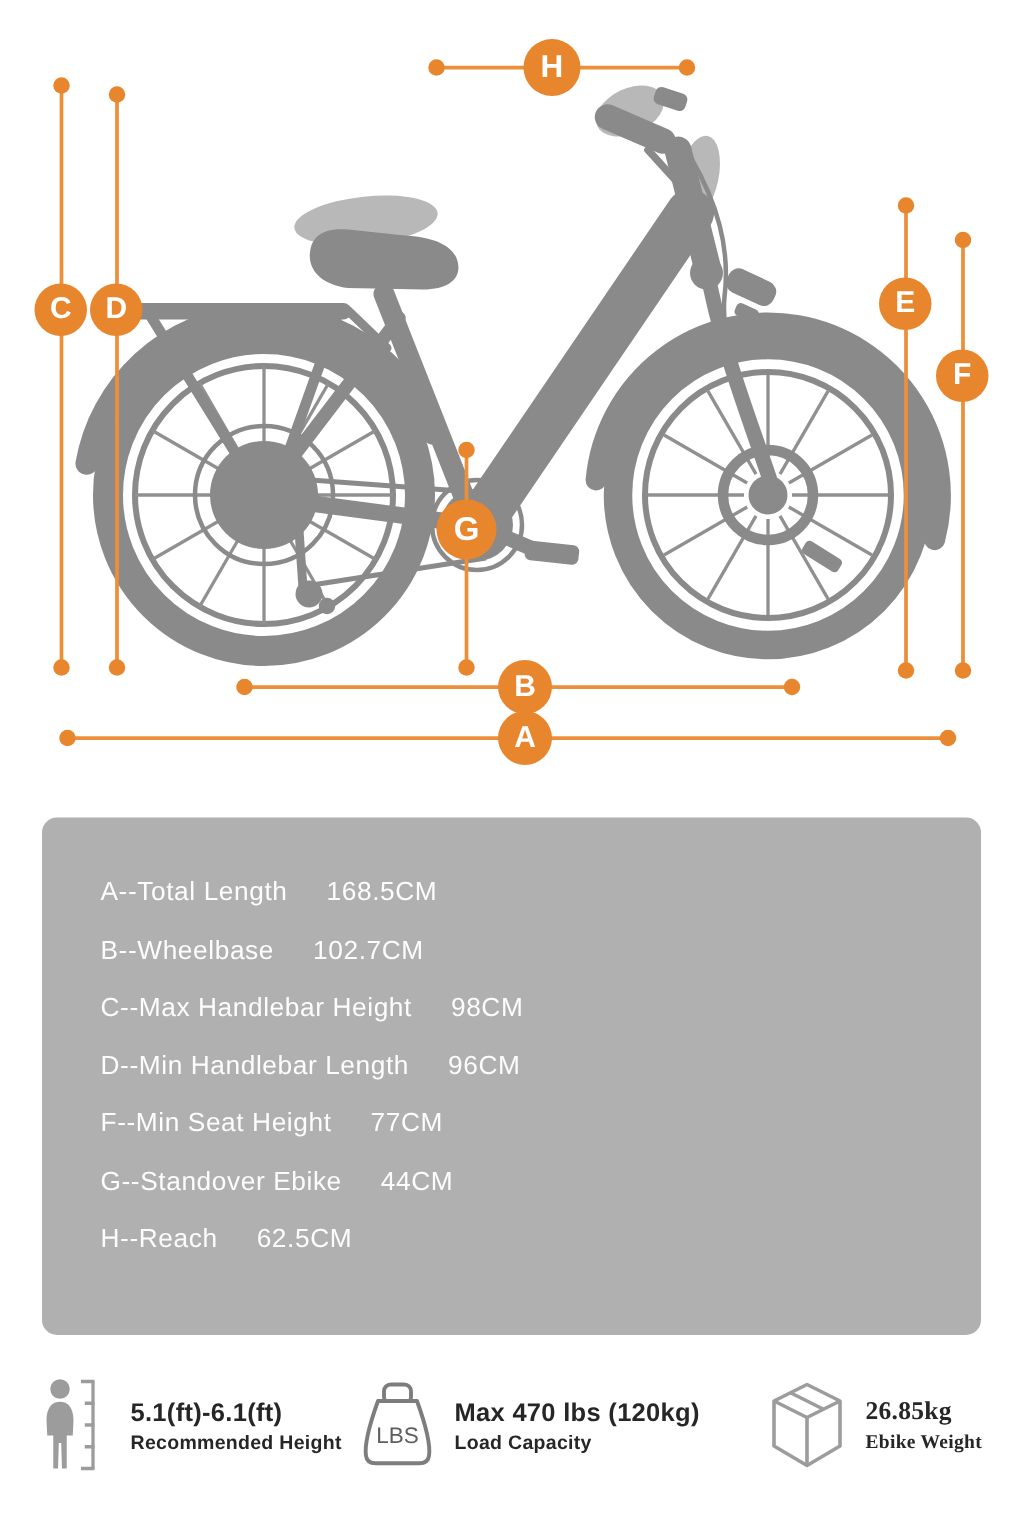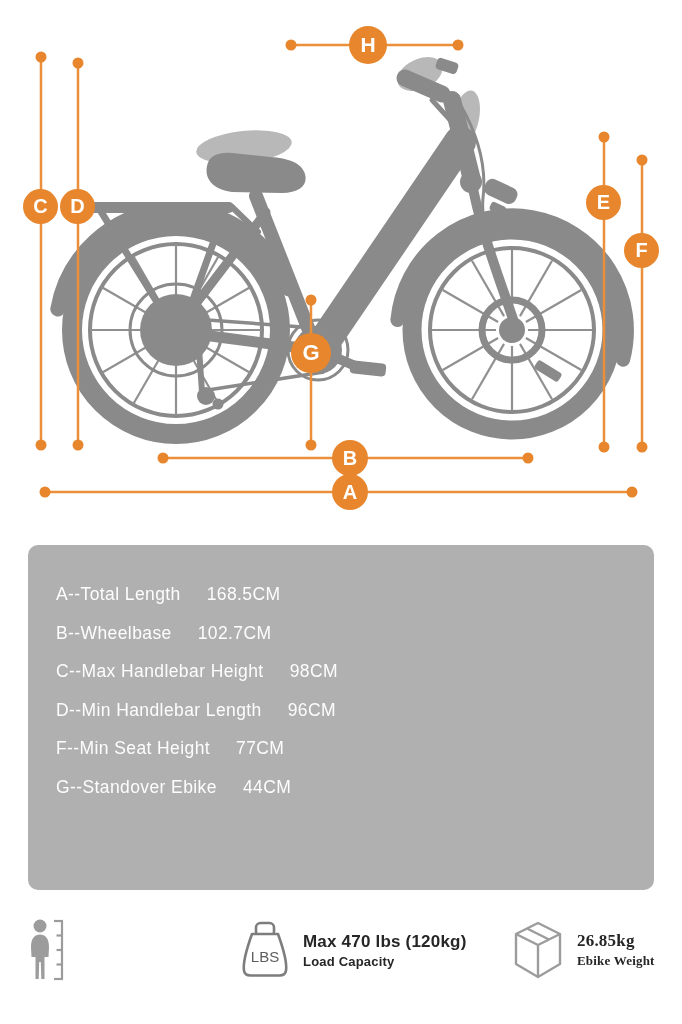--- a/index.html
+++ b/index.html
@@ -17,21 +17,21 @@
     font-family:"Liberation Sans", sans-serif;
   }
   .badge.g { width:40px; height:40px; font-size:22px; }
   .badge.h { width:38px; height:38px; font-size:21px; }
   .badge.a, .badge.b { width:36px; height:36px; }
 
   
   .panel {
     position:absolute; left:28px; top:545px; width:626px; height:345px;
     background:#B0B0B0; border-radius:10px;
-    padding:30px 20px 0 28px;
+    padding:30px 20px 0 39px;
   }
   .spec-row {
     height:38.5px; line-height:38.5px; color:#FDFDFD;
     font-size:17.5px; letter-spacing:0.4px; white-space:nowrap;
   }
   .spec-row .val { margin-left:26px; }
 
   
   .footer-item { position:absolute; top:914px; display:flex; align-items:center; height:72px; }
   .footer-item .icon-wrap { flex:0 0 auto; display:flex; align-items:center; }
@@ -204,38 +204,45 @@
     </div>
     <div class="spec-row">
       <span>D--Min Handlebar Length</span><span class="val">96CM</span>
     </div>
     <div class="spec-row">
       <span>F--Min Seat Height</span><span class="val">77CM</span>
     </div>
     <div class="spec-row">
       <span>G--Standover Ebike</span><span class="val">44CM</span>
     </div>
+    <div class="spec-row">
+      <span>H--Reach</span><span class="val">62.5CM</span>
+    </div>
   </div>
 
   <div class="footer-item fi-1">
     <span class="icon-wrap">
       <svg width="48" height="66" viewBox="0 0 48 66">
         <g fill="#9C9C9C">
           <circle cx="14" cy="9" r="6.5"></circle>
           <path d="M5 30 C5 21 9 17.5 14 17.5 C19 17.5 23 21 23 30 L22.5 40 L18.5 40 L18.5 62 L15.3 62 L14.8 45 L13.2 45 L12.7 62 L9.5 62 L9.5 40 L5.5 40 Z"></path>
         </g>
         <g stroke="#9C9C9C" stroke-width="2.2" fill="none">
           <line x1="36" y1="4" x2="36" y2="62"></line>
           <line x1="28" y1="4" x2="37" y2="4"></line>
           <line x1="28" y1="62" x2="37" y2="62"></line>
           <line x1="30.5" y1="18.5" x2="37" y2="18.5"></line>
           <line x1="30.5" y1="33" x2="37" y2="33"></line>
           <line x1="30.5" y1="47.5" x2="37" y2="47.5"></line>
         </g>
       </svg>
+    </span>
+    <span class="footer-text">
+      <div class="footer-title">5.1(ft)-6.1(ft)</div>
+      <div class="footer-sub">Recommended Height</div>
     </span>
   </div>
 
   <div class="footer-item fi-2">
     <span class="icon-wrap">
       <svg width="50" height="60" viewBox="0 0 50 60">
         <rect x="16" y="3" width="18" height="13" rx="4.5" fill="none" stroke="#7D7D7D" stroke-width="2.6"></rect>
         <path d="M12 14 L38 14 C44.5 32 47 44 46 50.5 C45.6 54 43 55.5 39.5 55.5 L10.5 55.5 C7 55.5 4.4 54 4 50.5 C3 44 5.5 32 12 14 Z" fill="#fff" stroke="#7D7D7D" stroke-width="2.6" stroke-linejoin="round"></path>
         <text x="25" y="42" text-anchor="middle" font-family="Liberation Sans, sans-serif" font-size="15" fill="#5E5E5E">LBS</text>
       </svg>

